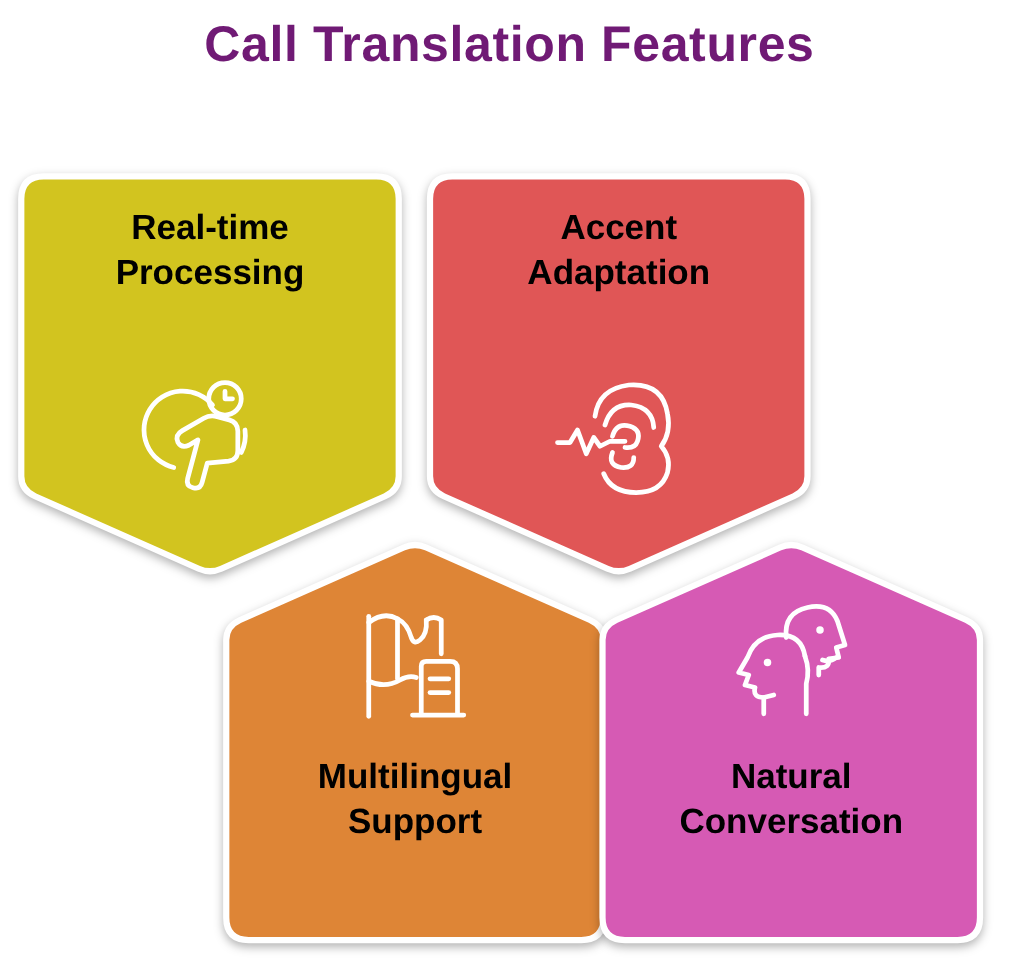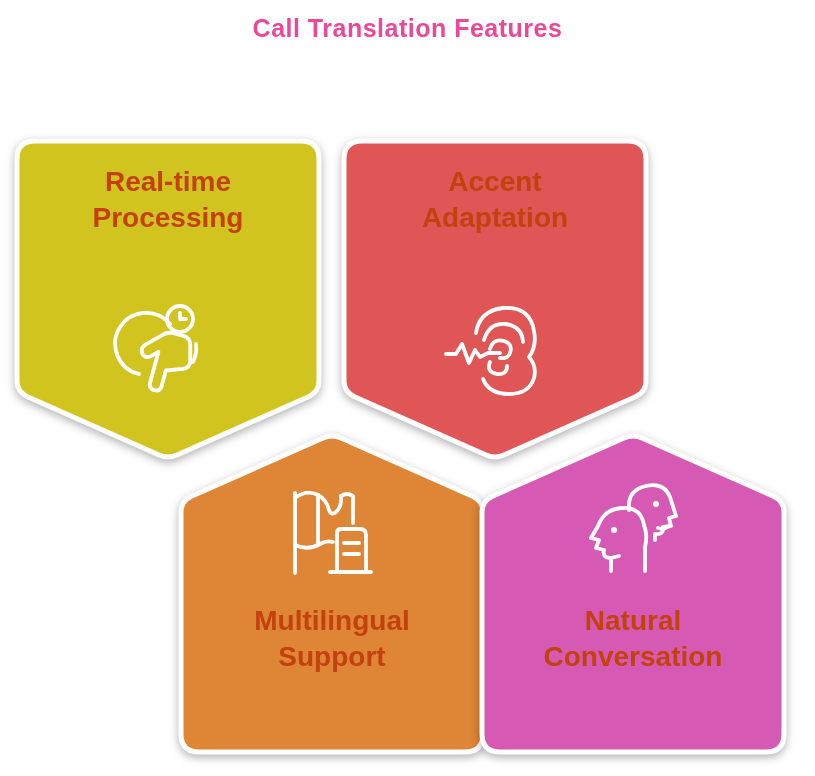--- a/index.html
+++ b/index.html
@@ -10,41 +10,41 @@
     background: #ffffff;
     font-family: "Liberation Sans", sans-serif;
     overflow: hidden;
   }
   .page-title {
     position: absolute;
     top: 14px;
     left: 0;
     width: 100%;
     text-align: center;
-    font-size: 25px;
+    font-size: 40px;
     font-weight: 700;
-    color: #ec4899;
+    color: #701a75;
     letter-spacing: 0.5px;
   }
   .card {
     position: absolute;
     width: 312px;
     height: 332px;
   }
   .card-svg {
     position: absolute;
     top: 0; left: 0;
     filter: drop-shadow(0 3px 4px rgba(0,0,0,0.30));
   }
   .card-label {
     position: absolute;
     left: 5px;
     width: 302px;
     text-align: center;
-    color: #c2410c;
+    color: #000000;
     font-size: 28px;
     font-weight: 700;
     line-height: 36px;
     white-space: pre-line;
   }
   .card-icon {
     position: absolute;
     width: 100px;
     height: 100px;
   }

